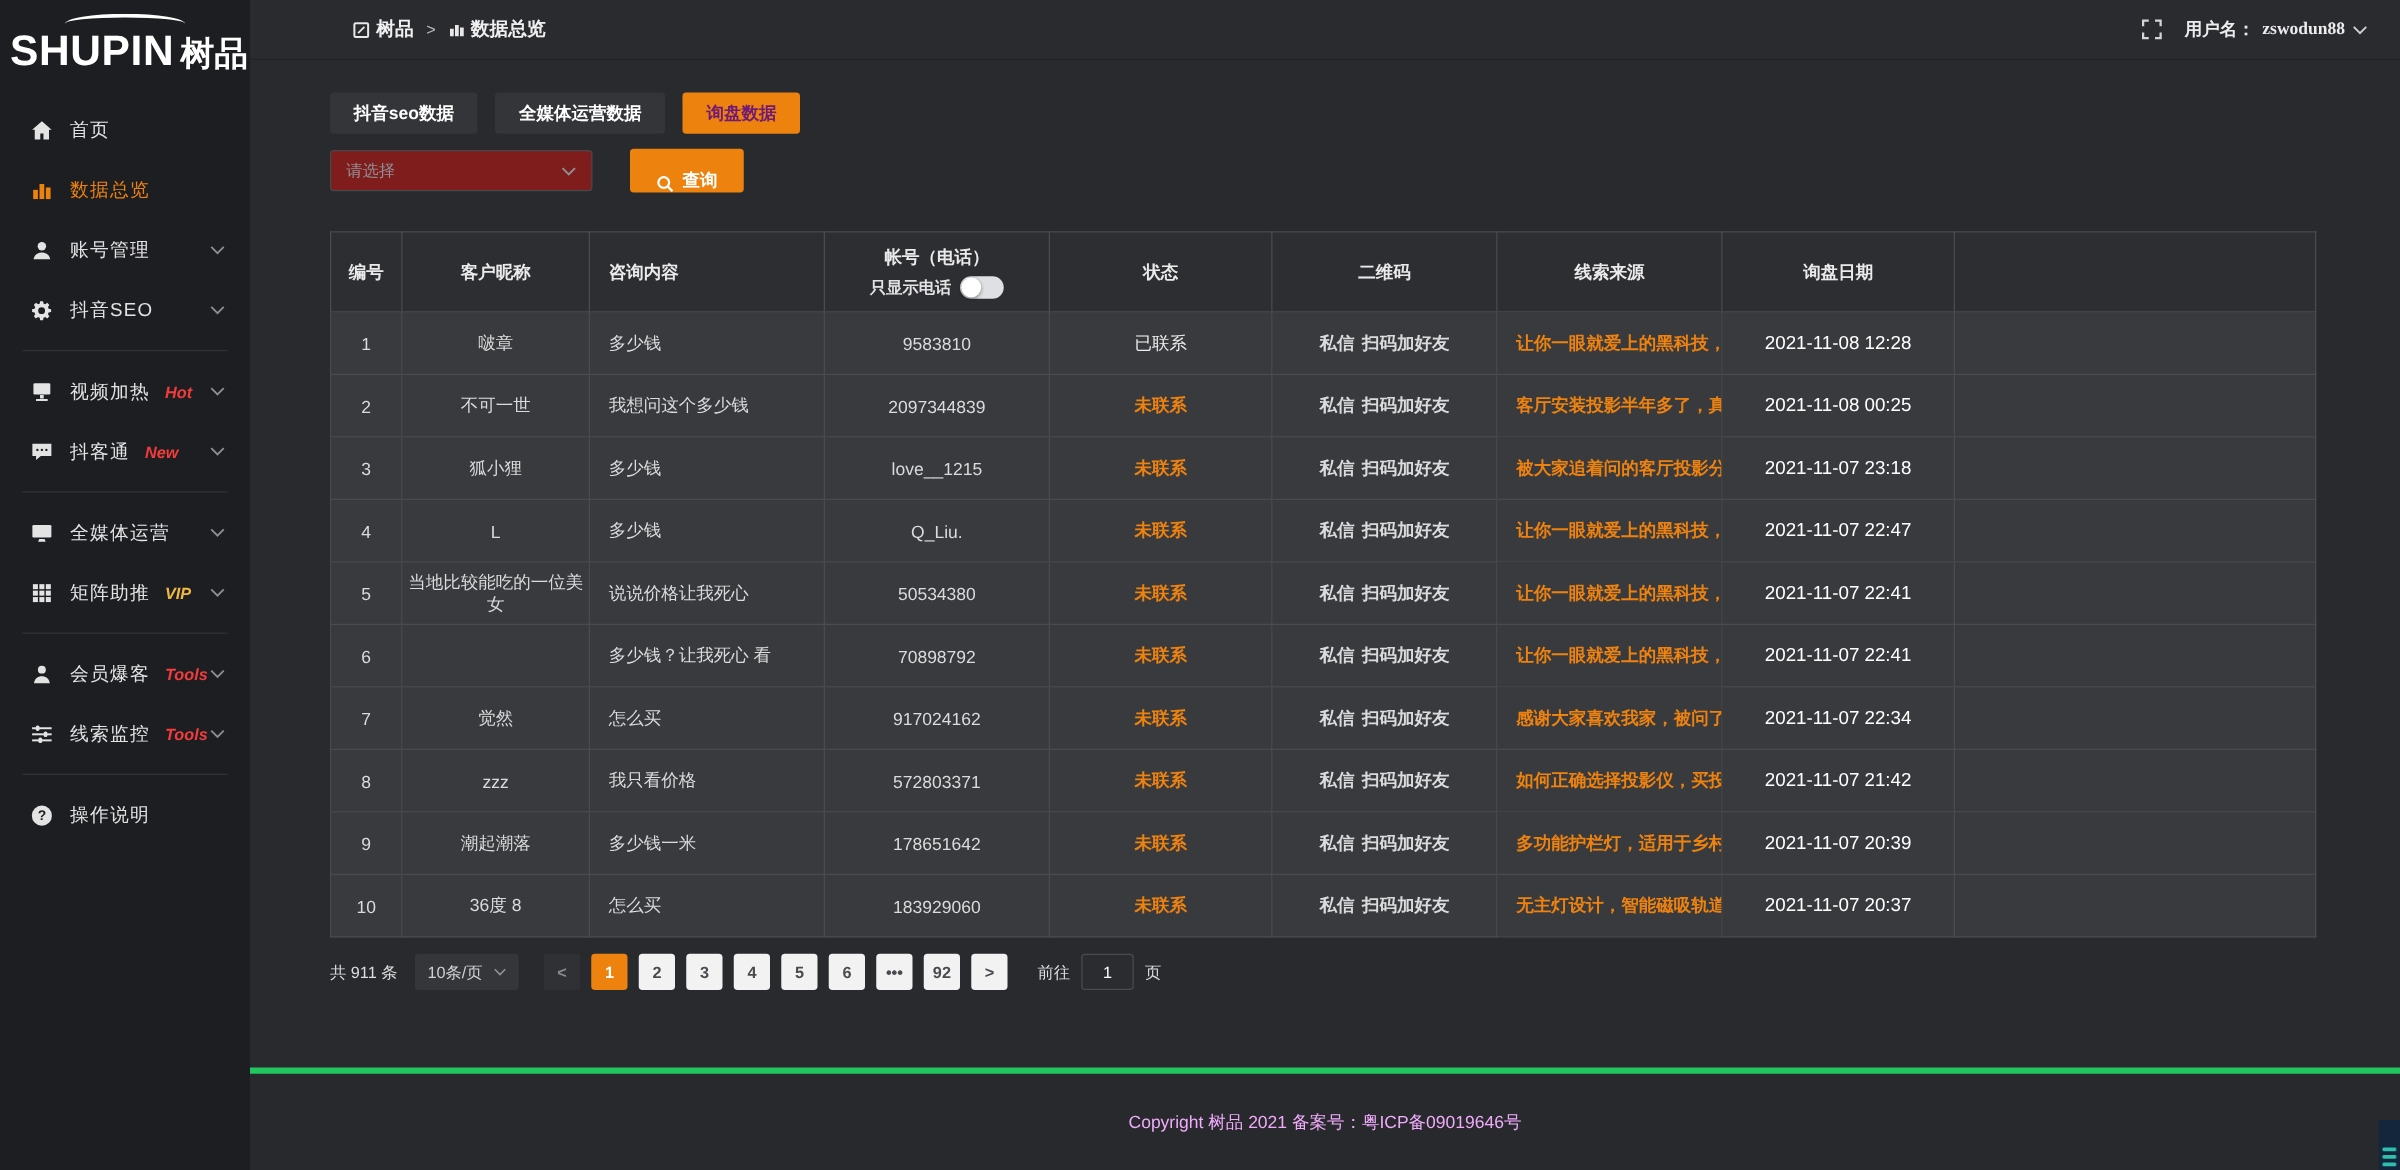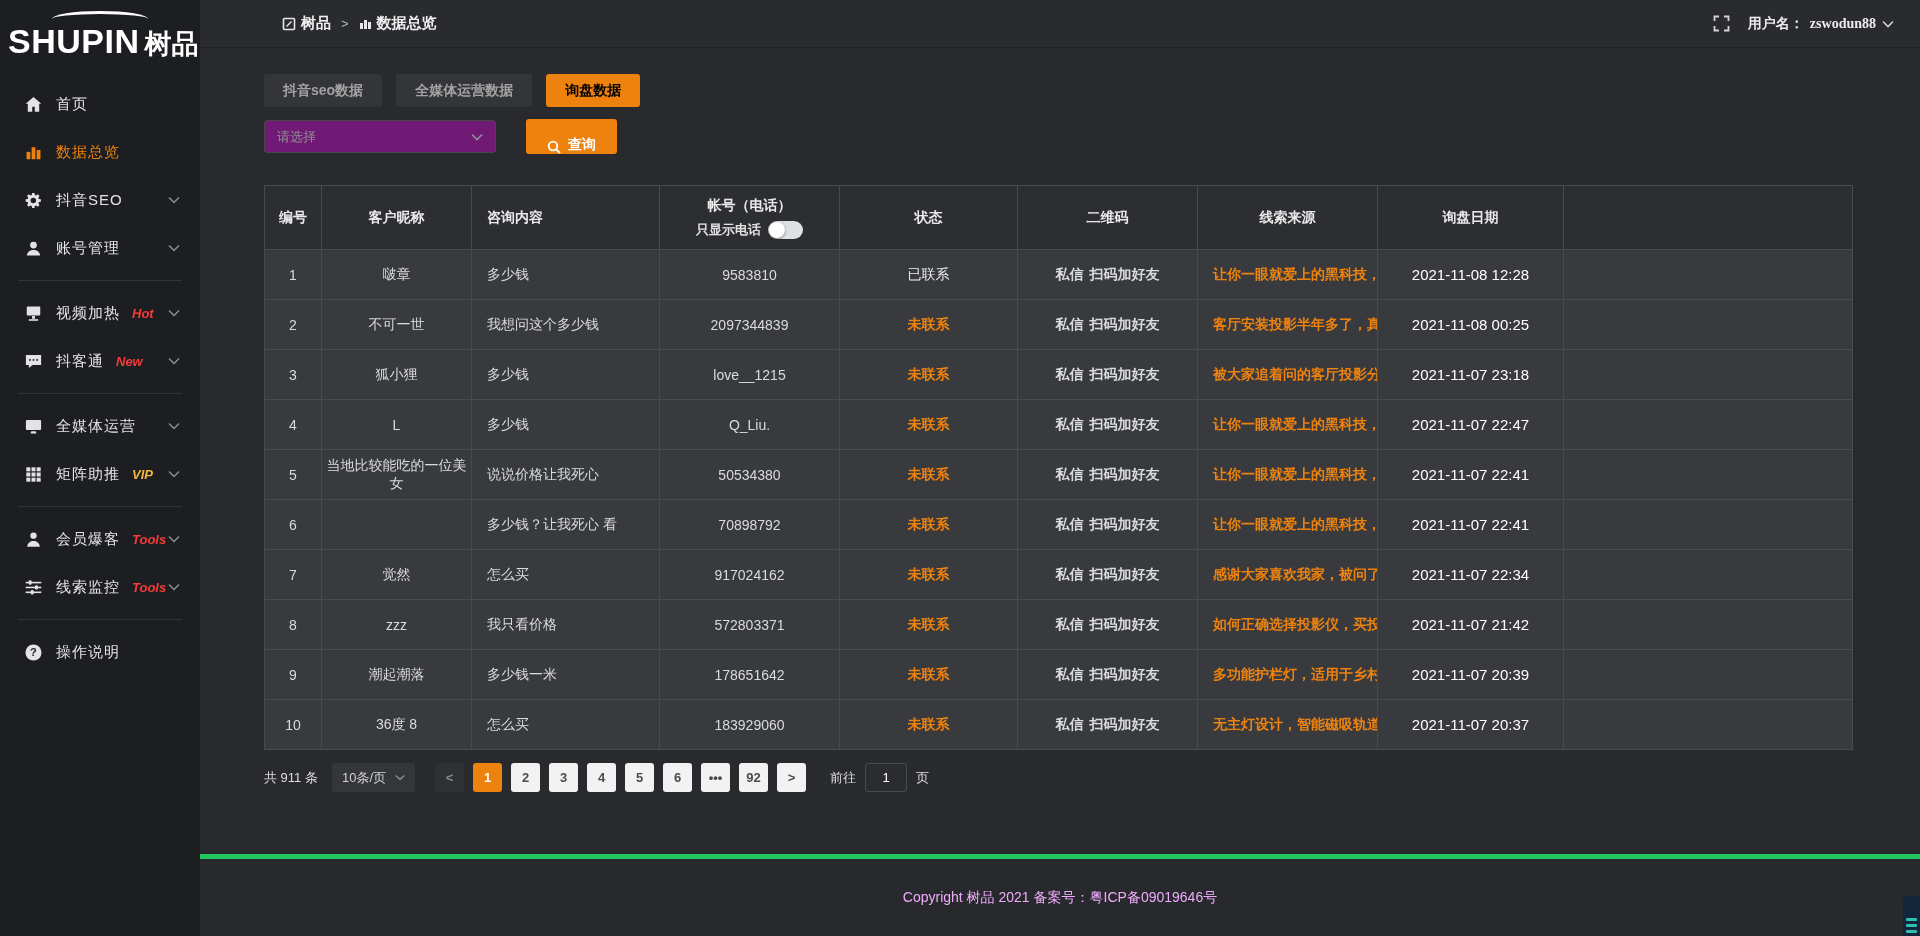--- a/index.html
+++ b/index.html
@@ -38,27 +38,27 @@
   .crumb .ci { display:inline-flex; margin-right:5px; color:#e8e8e9; }
   .crumb-sep { color:#b9babd; margin:0 10px; font-weight:normal; font-size:13px; }
   .top-right { margin-left:auto; display:flex; align-items:center; gap:18px; color:#ececee; font-size:14px;font-family:Liberation Serif, serif; }
   .fs-icon { display:inline-flex; color:#d5d5d7; cursor:pointer; }
   .user-box { display:flex; align-items:center; gap:6px; cursor:pointer; font-weight:bold; }
   .user-box .chev { color:#cfcfd2; display:inline-flex; }
 
   .content { flex:1; padding:26px 0 0 64px; }
 
   .tabs { display:flex; gap:14px; margin-bottom:12px; }
-  .tab { height:33px; padding:0 19px; background:#343539; color:#a3a3a3; font-size:14px;
+  .tab { height:33px; padding:0 19px; background:#343539; color:#ffffff; font-size:14px;
          border:none; border-radius:3px; cursor:pointer; font-weight:bold;
          font-family:inherit; }
-  .tab.active { background:var(--accent); color:#000000; }
+  .tab.active { background:var(--accent); color:#701a75; }
 
   .filters { display:flex; align-items:center; margin-top:10px; }
-  .select { width:232px; height:33px; background:#701a75; border:1px solid #47484c; border-radius:3px;
+  .select { width:210px; height:33px; background:#7f1d1d; border:1px solid #47484c; border-radius:3px;
             display:flex; align-items:center; justify-content:space-between; padding:0 12px;
             color:#8f9095; font-size:13px; cursor:pointer; }
   .select .chev { color:#8f9095; display:inline-flex; }
   .range-group { display:flex; gap:13px; margin-left:24px; }
   .range-btn { height:33px; padding:0 14px; background:#fff; color:#3c3d40; font-size:13px;
                border:1px solid #dcdcdc; border-radius:3px; cursor:pointer; font-family:inherit; }
   .range-btn.active { border:1px solid var(--accent); color:var(--accent); font-weight:bold; }
   .query-btn { height:35px; margin-left:30px; padding:0 21px; background:var(--accent); color:#fff;
                border:none; border-radius:3px; font-size:14px; font-weight:bold; cursor:pointer;
                display:flex; align-items:flex-end; gap:7px; font-family:inherit; }
@@ -134,38 +134,38 @@
               <rect x="2.4" y="8.4" width="3.6" height="7"></rect>
               <rect x="7.2" y="4" width="3.6" height="11.4"></rect>
               <rect x="12" y="6.6" width="3.6" height="8.8"></rect>
             </svg>
           </span>
           <span class="mi-label">数据总览</span>
         </div>
         <div class="menu-item">
           <span class="mi-icon">
             <svg viewBox="0 0 18 18" fill="currentColor">
-              <path d="M16 10.1V7.9l-1.9-.4c-.1-.4-.3-.8-.5-1.2l1.1-1.6-1.6-1.6-1.6 1.1c-.4-.2-.8-.4-1.2-.5L9.9 1.8H7.7l-.4 1.9c-.4.1-.8.3-1.2.5L4.5 3.1 2.9 4.7 4 6.3c-.2.4-.4.8-.5 1.2l-1.9.4v2.2l1.9.4c.1.4.3.8.5 1.2l-1.1 1.6 1.6 1.6 1.6-1.1c.4.2.8.4 1.2.5l.4 1.9h2.2l.4-1.9c.4-.1.8-.3 1.2-.5l1.6 1.1 1.6-1.6-1.1-1.6c.2-.4.4-.8.5-1.2zM8.8 11.6a2.6 2.6 0 1 1 0-5.2 2.6 2.6 0 0 1 0 5.2z"></path>
-            </svg>
-          </span>
-          <span class="mi-label">抖音SEO</span>
-          <span class="mi-chevron">
-            <svg width="12" height="8" viewBox="0 0 12 8" fill="none" stroke="currentColor" stroke-width="1.5">
-              <path d="M1 1.5l5 5 5-5"></path>
-            </svg>
-          </span>
-        </div>
-        <div class="menu-item">
-          <span class="mi-icon">
-            <svg viewBox="0 0 18 18" fill="currentColor">
               <circle cx="9" cy="5.7" r="3.2"></circle>
               <path d="M2.7 15.6c.5-3.5 3.1-5.2 6.3-5.2s5.8 1.7 6.3 5.2z"></path>
             </svg>
           </span>
           <span class="mi-label">账号管理</span>
+          <span class="mi-chevron">
+            <svg width="12" height="8" viewBox="0 0 12 8" fill="none" stroke="currentColor" stroke-width="1.5">
+              <path d="M1 1.5l5 5 5-5"></path>
+            </svg>
+          </span>
+        </div>
+        <div class="menu-item">
+          <span class="mi-icon">
+            <svg viewBox="0 0 18 18" fill="currentColor">
+              <path d="M16 10.1V7.9l-1.9-.4c-.1-.4-.3-.8-.5-1.2l1.1-1.6-1.6-1.6-1.6 1.1c-.4-.2-.8-.4-1.2-.5L9.9 1.8H7.7l-.4 1.9c-.4.1-.8.3-1.2.5L4.5 3.1 2.9 4.7 4 6.3c-.2.4-.4.8-.5 1.2l-1.9.4v2.2l1.9.4c.1.4.3.8.5 1.2l-1.1 1.6 1.6 1.6 1.6-1.1c.4.2.8.4 1.2.5l.4 1.9h2.2l.4-1.9c.4-.1.8-.3 1.2-.5l1.6 1.1 1.6-1.6-1.1-1.6c.2-.4.4-.8.5-1.2zM8.8 11.6a2.6 2.6 0 1 1 0-5.2 2.6 2.6 0 0 1 0 5.2z"></path>
+            </svg>
+          </span>
+          <span class="mi-label">抖音SEO</span>
           <span class="mi-chevron">
             <svg width="12" height="8" viewBox="0 0 12 8" fill="none" stroke="currentColor" stroke-width="1.5">
               <path d="M1 1.5l5 5 5-5"></path>
             </svg>
           </span>
         </div>
         <div class="menu-divider"></div>
         <div class="menu-item">
           <span class="mi-icon">
             <svg viewBox="0 0 18 18" fill="currentColor">

